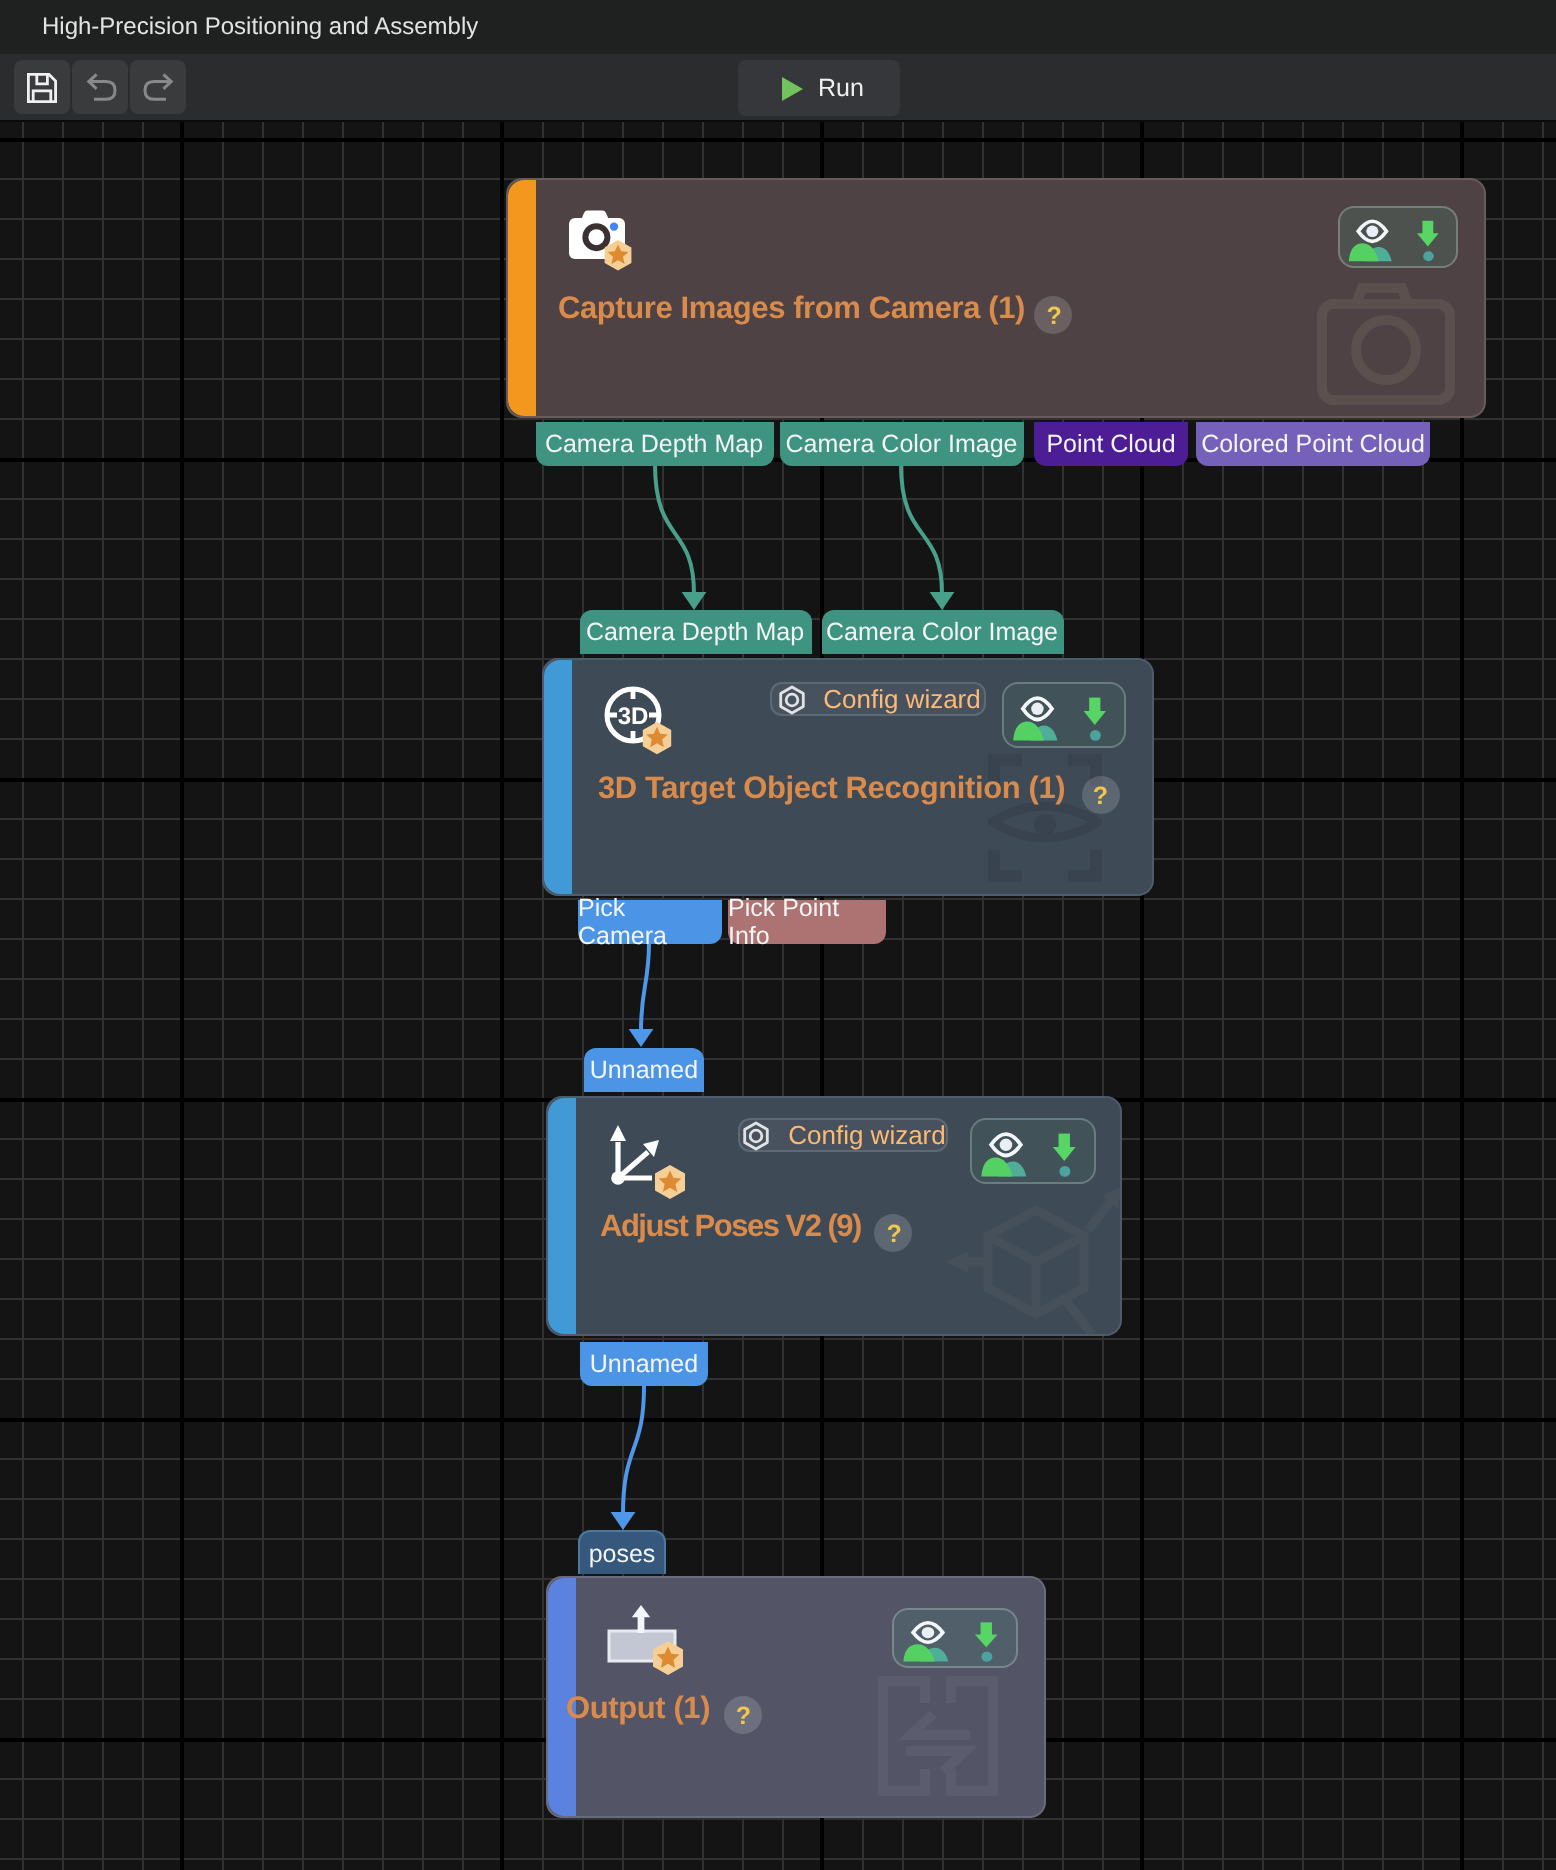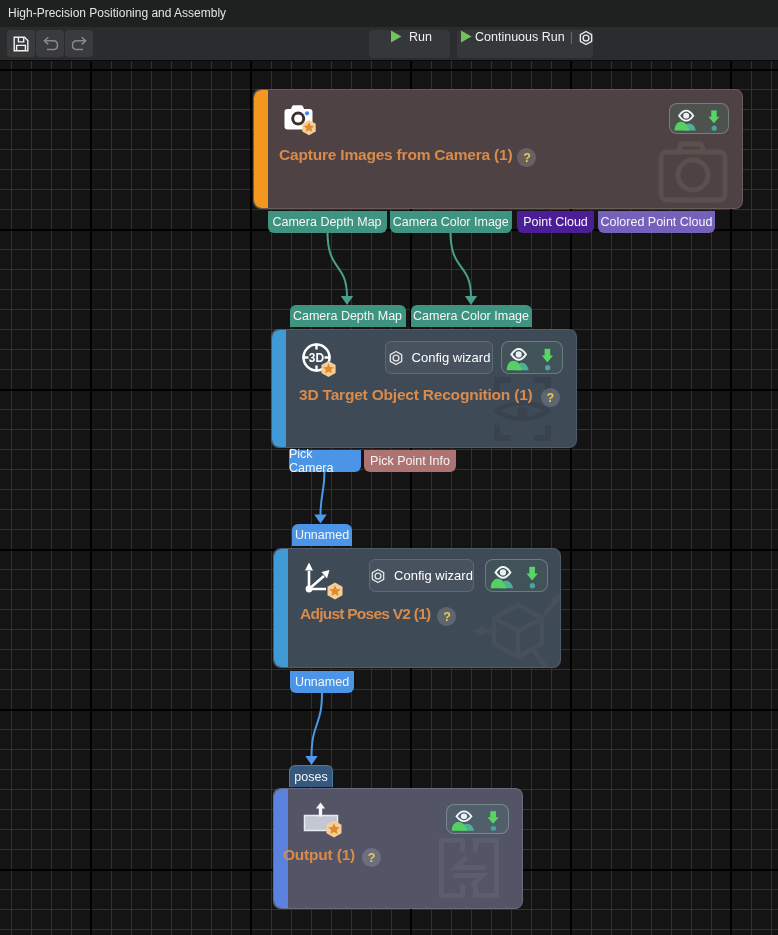--- a/index.html
+++ b/index.html
@@ -1,20 +1,20 @@
 <!DOCTYPE html>
 <html><head>
 <meta charset="utf-8">
 <style>
 *{margin:0;padding:0;box-sizing:border-box}
 html,body{width:778px;height:935px;overflow:hidden;background:#141414;font-family:"Liberation Sans",sans-serif}
-.titlebar{position:absolute;left:0;top:0;width:778px;height:27px;background:#1f2020;color:#e3e3e3;font-size:12px;line-height:27px;padding-left:8px}
+.titlebar{position:absolute;left:0;top:0;width:778px;height:27px;background:#1f2020;color:#e3e3e3;font-size:12px;line-height:27px;padding-left:21px}
 .toolbar{position:absolute;left:0;top:27px;width:778px;height:34px;background:#2b2c2e;border-bottom:1px solid #0b0b0b}
 .tbtn{position:absolute;top:3px;height:27px;width:28px;background:#3a3b3d;border-radius:4px;display:flex;align-items:center;justify-content:center}
-.rbtn{position:absolute;top:3px;height:28px;background:#35373a;border-radius:4px;display:flex;color:#f0f0f0;font-size:12.5px;white-space:nowrap}
+.rbtn{position:absolute;top:3px;height:28px;background:#35373a;border-radius:4px;display:flex;align-items:center;color:#f0f0f0;font-size:12.5px;white-space:nowrap}
 .canvas{position:absolute;left:0;top:61px;width:778px;height:874px;background-color:#141414;
 background-image:
  repeating-linear-gradient(to bottom,#000 0 2px,transparent 2px 160px),
  repeating-linear-gradient(to right,#000 0 2px,transparent 2px 160px),
  repeating-linear-gradient(to bottom,#313131 0 1px,transparent 1px 20px),
  repeating-linear-gradient(to right,#313131 0 1px,transparent 1px 20px);
 background-position:0 8px,90px 0,0 8px,11px 0}
 #wires{position:absolute;left:0;top:0;width:778px;height:935px;z-index:1}
 .node{position:absolute;border-radius:8px;z-index:2;overflow:hidden}
 .bar{position:absolute;left:0;top:0;bottom:0;width:14px;border-radius:8px 0 0 8px}
@@ -22,21 +22,21 @@
 .po{border-radius:0 0 6px 6px}
 .pi{border-radius:6px 6px 0 0}
 .teal{background:#3f9381}
 .cyan{background:#4c1d95}
 .purp{background:#7560ba}
 .blue{background:#4c94e6}
 .rose{background:#ad7272}
 .title{position:absolute;font-weight:bold;font-size:15.5px;letter-spacing:-0.2px;color:#d98b4c;display:flex;align-items:flex-start;white-space:nowrap}
 .q{position:relative;top:2px;width:19px;height:19px;border-radius:50%;background:rgba(255,255,255,0.16);color:#f0c84e;font-size:12.5px;font-weight:bold;display:flex;align-items:center;justify-content:center;flex:none}
 .badge{position:absolute;border-radius:8px}
-.cfg{position:absolute;height:33px;background:#47525e;border:1px solid #5d6a76;border-radius:6px;color:#ffffff;font-size:13px;display:flex;align-items:center;gap:8px;justify-content:center}
+.cfg{position:absolute;height:17px;background:#47525e;border:1px solid #5d6a76;border-radius:6px;color:#fdba74;font-size:13px;display:flex;align-items:center;gap:8px;justify-content:center}
 .icon{position:absolute}.ghost{position:absolute;z-index:0}.title{z-index:2}
 </style>
 </head>
 <body>
 <div class="titlebar">High-Precision Positioning and Assembly</div>
 <div class="toolbar">
   <div class="tbtn" style="left:7px">
     <svg width="18" height="18" viewBox="0 0 18 18" fill="none" stroke="#f0f0f0" stroke-width="1.4">
       <path d="M2.2 2.2 H12.5 L15.8 5.5 V15.8 H2.2 Z"></path>
       <path d="M6.4 2.3 V6.9 H11.7 V2.3"></path>
@@ -54,31 +54,20 @@
       <path d="M3.5 4.8 H12 Q16.5 4.8 16.5 9.2 Q16.5 13.6 12 13.6 H6"></path>
       <path d="M7.3 1.2 L3.4 4.8 L7.3 8.4"></path>
     </svg>
   </div>
   <div class="rbtn" style="left:369px;width:81px;padding-left:21px">
     <svg width="12" height="13" viewBox="0 0 12 13">
         <polygon points="1,0.5 11.5,6.5 1,12.5" fill="#72c25e"></polygon>
       </svg>
     <span style="margin-left:7px">Run</span>
   </div>
-  <div class="rbtn" style="left:457px;width:136px;padding-left:3px">
-    <svg style="flex:none" width="12" height="13" viewBox="0 0 12 13">
-        <polygon points="1,0.5 11.5,6.5 1,12.5" fill="#72c25e"></polygon>
-      </svg>
-    <span style="margin-left:3px">Continuous Run</span>
-    <span style="color:#6b6e72;margin-left:5px">|</span>
-    <svg style="flex:none;margin-left:5px" width="16" height="16" viewBox="0 0 17 17" fill="none" stroke="#e8eaec" stroke-width="1.5">
-      <path d="M8.5 1.6 L14.5 5 V12 L8.5 15.4 L2.5 12 V5 Z" stroke-linejoin="round"></path>
-      <circle cx="8.5" cy="8.5" r="3.1"></circle>
-    </svg>
-  </div>
 </div>
 <div class="canvas"></div>
 <svg id="wires">
   <path d="M327.5 232 C327.5 272 347 262 347 297" stroke="#48a08a" stroke-width="2" fill="none"></path>
   <polygon points="340.8,296 353.2,296 347,305" fill="#48a08a"></polygon>
   <path d="M450.5 232 C450.5 272 471 262 471 297" stroke="#48a08a" stroke-width="2" fill="none"></path>
   <polygon points="464.8,296 477.2,296 471,305" fill="#48a08a"></polygon>
   <path d="M324.5 471 C324.5 492 320.5 494 320.5 515" stroke="#4f97e8" stroke-width="2" fill="none"></path>
   <polygon points="314.3,514.5 326.7,514.5 320.5,523.5" fill="#4f97e8"></polygon>
   <path d="M322 693 C322 727 311.5 722 311.5 757" stroke="#4f97e8" stroke-width="2" fill="none"></path>
@@ -158,21 +147,21 @@
       <path d="M3 16 V3 H17"></path>
       <path d="M40 3 H54 V16"></path>
       <path d="M54 48 V61 H40"></path>
       <path d="M17 61 H3 V48"></path>
     </g>
     <path d="M2 34 Q28.5 18 55 34 Q28.5 50 2 34 Z" stroke="#39434f" stroke-width="4.5"></path>
     <circle cx="28.5" cy="35.5" r="5.5" fill="#39434f"></circle>
   </svg>
 </div>
 <div class="pill po blue" style="left:289px;top:450px;width:71.5px">Pick Camera</div>
-<div class="pill po rose" style="left:364px;top:450px;width:92px">Pick Point Info</div>
+<div class="pill po rose" style="left:364px;top:450px;width:79px">Pick Point Info</div>
 
 <div class="pill pi blue" style="left:292px;top:524px;width:60px">Unnamed</div>
 <div class="node" style="left:273px;top:548px;width:288px;height:120px;background:#3f4a57;border:1px solid rgba(150,180,210,0.18)">
   <div class="bar" style="background:#419ad6"></div>
   <svg class="icon" style="left:28px;top:11px" width="42" height="40" viewBox="0 0 42 40">
     <g stroke="#fff" stroke-width="2.6" fill="none">
       <path d="M7 29 V11"></path>
       <path d="M7 29 L22 16"></path>
       <path d="M7 29 H24"></path>
     </g>
@@ -196,21 +185,21 @@
       <path d="M13 28.3 C14.5 22.5 17.5 20.7 20 20.7 C23.5 20.7 25.8 24 26.7 28.3 Z" fill="#4fae97"></path>
       <path d="M4.6 28.3 C5 21.3 8.2 18.8 11.6 18.8 C15.8 18.8 18.6 22.8 20 28.3 Z" fill="#55d163"></path>
       <path d="M9.4 12.4 Q16.7 1.7 24 12.4 Q16.7 23.1 9.4 12.4 Z" stroke="#f2f7fa" stroke-width="1.9" fill="none"></path>
       <circle cx="16.7" cy="12.4" r="3.1" fill="#e9eff5"></circle>
       <rect x="42.6" y="6.8" width="5.6" height="7.2" fill="#57d565"></rect>
       <polygon points="39.8,13.5 51,13.5 45.4,20.5" fill="#57d565"></polygon>
       <circle cx="45.7" cy="25.7" r="2.7" fill="#4aa39c"></circle>
     </svg>
   </div>
   <div class="title" style="left:26px;top:56px">
-      <span style="letter-spacing:-0.75px">Adjust Poses V2 (1)</span>
+      <span style="letter-spacing:-0.75px">Adjust Poses V2 (9)</span>
       <span class="q" style="margin-left:7px">?</span>
     </div>
   <svg class="icon ghost" style="right:-6px;bottom:-8px" width="96" height="96" viewBox="0 0 96 96" fill="none" stroke="#46505a">
     <g stroke-width="4.5">
       <path d="M48 26 L72 39 V65 L48 78 L24 65 V39 Z"></path>
       <path d="M48 52 L72 39 M48 52 L24 39 M48 52 V78"></path>
       <path d="M24 52 H10 M74 36 L86 21 M62 70 L76 88"></path>
     </g>
     <polygon points="14,47 14,57 2,52" fill="#46505a" stroke="none"></polygon>
     <polygon points="81,19 89,25 91,14" fill="#46505a" stroke="none"></polygon>

